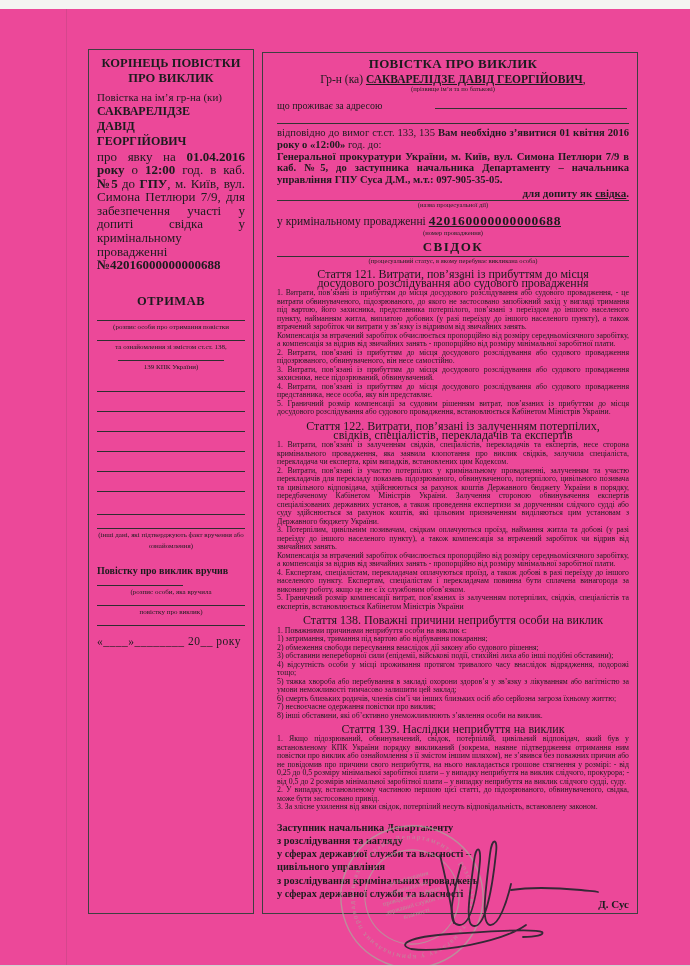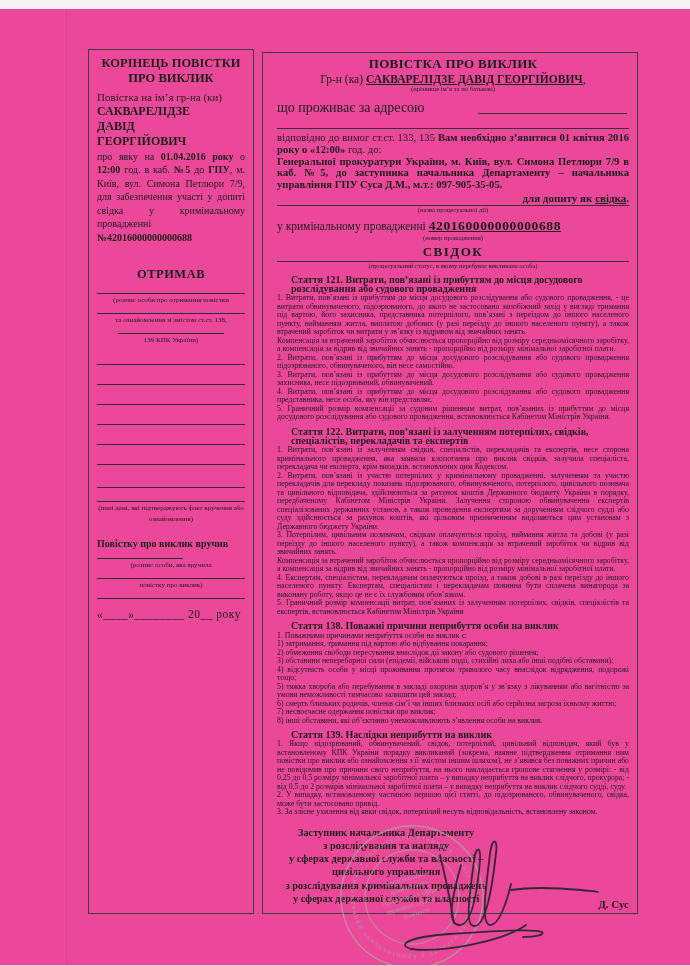--- a/index.html
+++ b/index.html
@@ -13,51 +13,51 @@
   .band{position:absolute;left:0;right:0;bottom:0;height:9px;background:#e2e2e0;border-top:1px solid #d2d2d0;}
 
   
   .stub{
     position:absolute;left:88px;top:40px;width:166px;height:865px;
     border:1.4px solid #3f3f41;box-sizing:border-box;padding:4px 8px 0 8px;
   }
   .stub-title{font-weight:bold;text-align:center;font-size:12.5px;line-height:1.18;margin:2px 0 4px;}
   .stub-intro{font-size:11px;line-height:14px;}
   .stub-name{font-size:12px;font-weight:bold;line-height:15px;white-space:pre-line;}
-  .stub-body{font-size:10px;line-height:13.6px;text-align:justify;margin-top:1px;}
+  .stub-body{font-size:13px;line-height:13.6px;text-align:justify;margin-top:1px;}
   .stub-received{font-weight:bold;text-align:center;font-size:12.5px;margin-top:22px;letter-spacing:.5px;}
   .sline{border-bottom:1px solid #2e2e30;height:11px;}
   .sline.tall{height:6px;margin-top:13px;}
   .scap{font-size:7px;line-height:9px;text-align:center;margin-top:2px;}
   .sline.short{width:72%;margin-left:auto;margin-right:auto;}
   .sline.half{width:58%;}
   .stub-deliver{font-weight:bold;font-size:10px;margin-top:14px;}
   .stub-date{font-size:11.5px;margin-top:9px;letter-spacing:.5px;}
 
   
   .main{
     position:absolute;left:262px;top:43px;width:376px;height:862px;
     border:1.4px solid #3f3f41;box-sizing:border-box;padding:3px 8px 0 14px;
   }
   .m-title{font-weight:bold;text-align:center;font-size:13px;letter-spacing:.3px;}
   .m-name{text-align:center;font-size:11.5px;margin-top:1px;}
   .tcap{font-size:6.6px;line-height:8px;text-align:center;color:#222;}
-  .m-addr{display:flex;font-size:14px;margin-top:7px;gap:48px;}
+  .m-addr{display:flex;font-size:10px;margin-top:7px;gap:48px;}
   .m-addr .fill{flex:1;border-bottom:1px solid #333;margin:0 2px 2px 5px;}
   .blankline{border-bottom:1.4px solid #333;height:12px;margin-bottom:3px;}
   .m-appear{font-size:10.6px;line-height:11.8px;text-align:justify;}
   .m-dest{font-size:10.6px;line-height:11.8px;text-align:justify;font-weight:bold;}
   .m-purpose{text-align:right;font-size:11px;font-weight:bold;margin-top:1px;}
   .thin{border:none;border-top:1px solid #333;margin:1px 0 0;}
   .m-case{font-size:11.5px;margin-top:4px;}
   .big-num{font-size:13.5px;letter-spacing:.6px;}
   .m-status{text-align:center;font-weight:bold;font-size:13px;letter-spacing:1.5px;margin-top:2px;}
-  .art-h{font-weight:bold;font-size:10px;line-height:9.2px;margin:5px 14px 1px;}
+  .art-h{font-weight:normal;font-size:12px;line-height:9.2px;text-align:center;margin:5px 14px 1px;}
   .art-p{font-size:7.8px;line-height:8.5px;text-align:justify;margin:0;}
-  .sig-block{margin-top:9px;font-weight:bold;font-size:10.3px;line-height:13.2px;width:62%;text-align:center;}
+  .sig-block{margin-top:9px;font-weight:bold;font-size:10.3px;line-height:13.2px;width:62%;}
   .signer{position:absolute;right:8px;bottom:3px;font-size:11px;font-weight:bold;}
   .overlay{position:absolute;left:290px;top:730px;width:360px;height:236px;pointer-events:none;}
 </style>
 </head>
 <body>
 
 <div class="page">
   <div class="scan-edge"></div>
 
   <div class="stub">

